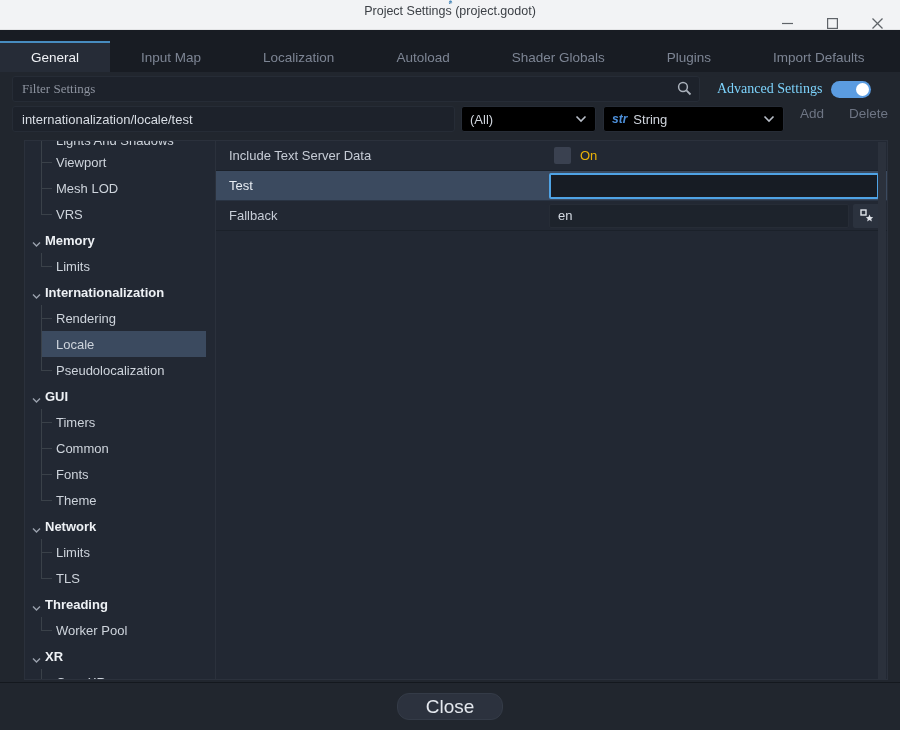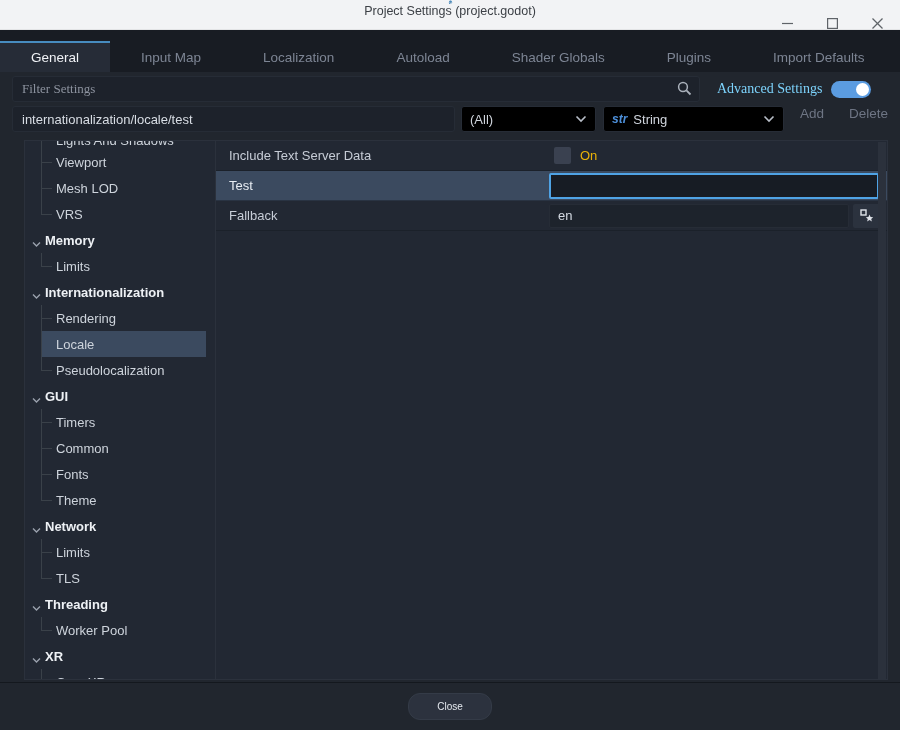--- a/index.html
+++ b/index.html
@@ -87,21 +87,21 @@
   .test-input{width:330px;}
   .fallback-input{width:300px;}
   .mini-btn{width:28px;height:24px;margin-left:4px;border-radius:2px;background:#2b323e;
     display:flex;align-items:center;justify-content:center;}
   .mp-scroll{position:absolute;right:1px;top:1px;width:8px;height:538px;background:#2b313c;}
 
   
   .footer{position:absolute;left:0;top:682px;width:900px;height:48px;background:#21262e;
     border-top:1px solid #14181e;display:flex;align-items:center;justify-content:center;}
   .close-btn{min-width:52px;height:27px;background:#2c323e;border:1px solid #343b47;border-radius:12px;
-    color:#e4e8ee;font-size:10px;display:flex;align-items:center;justify-content:center;padding:0 28px;}
+    color:#e4e8ee;font-size:19px;display:flex;align-items:center;justify-content:center;padding:0 28px;}
 </style>
 </head>
 <body>
 
 <div class="titlebar">
   <svg class="app-icon" viewBox="0 0 32 32">
     <path fill="#478cbf" d="M16 3c-3 0-4.5 1.6-5.4 3.1L8.2 5 6.5 8.6 4 9.5l.6 4C3 15.6 2.5 18 2.5 20.5c0 4 2 7.5 13.5 7.5s13.5-3.5 13.5-7.5c0-2.5-.5-4.9-2.1-7l.6-4-2.5-.9L23.8 5l-2.4 1.1C20.5 4.6 19 3 16 3z"></path>
     <circle fill="#ffffff" cx="10.5" cy="17" r="4"></circle>
     <circle fill="#ffffff" cx="21.5" cy="17" r="4"></circle>
     <circle fill="#2b3a4e" cx="11.5" cy="17.5" r="1.8"></circle>

